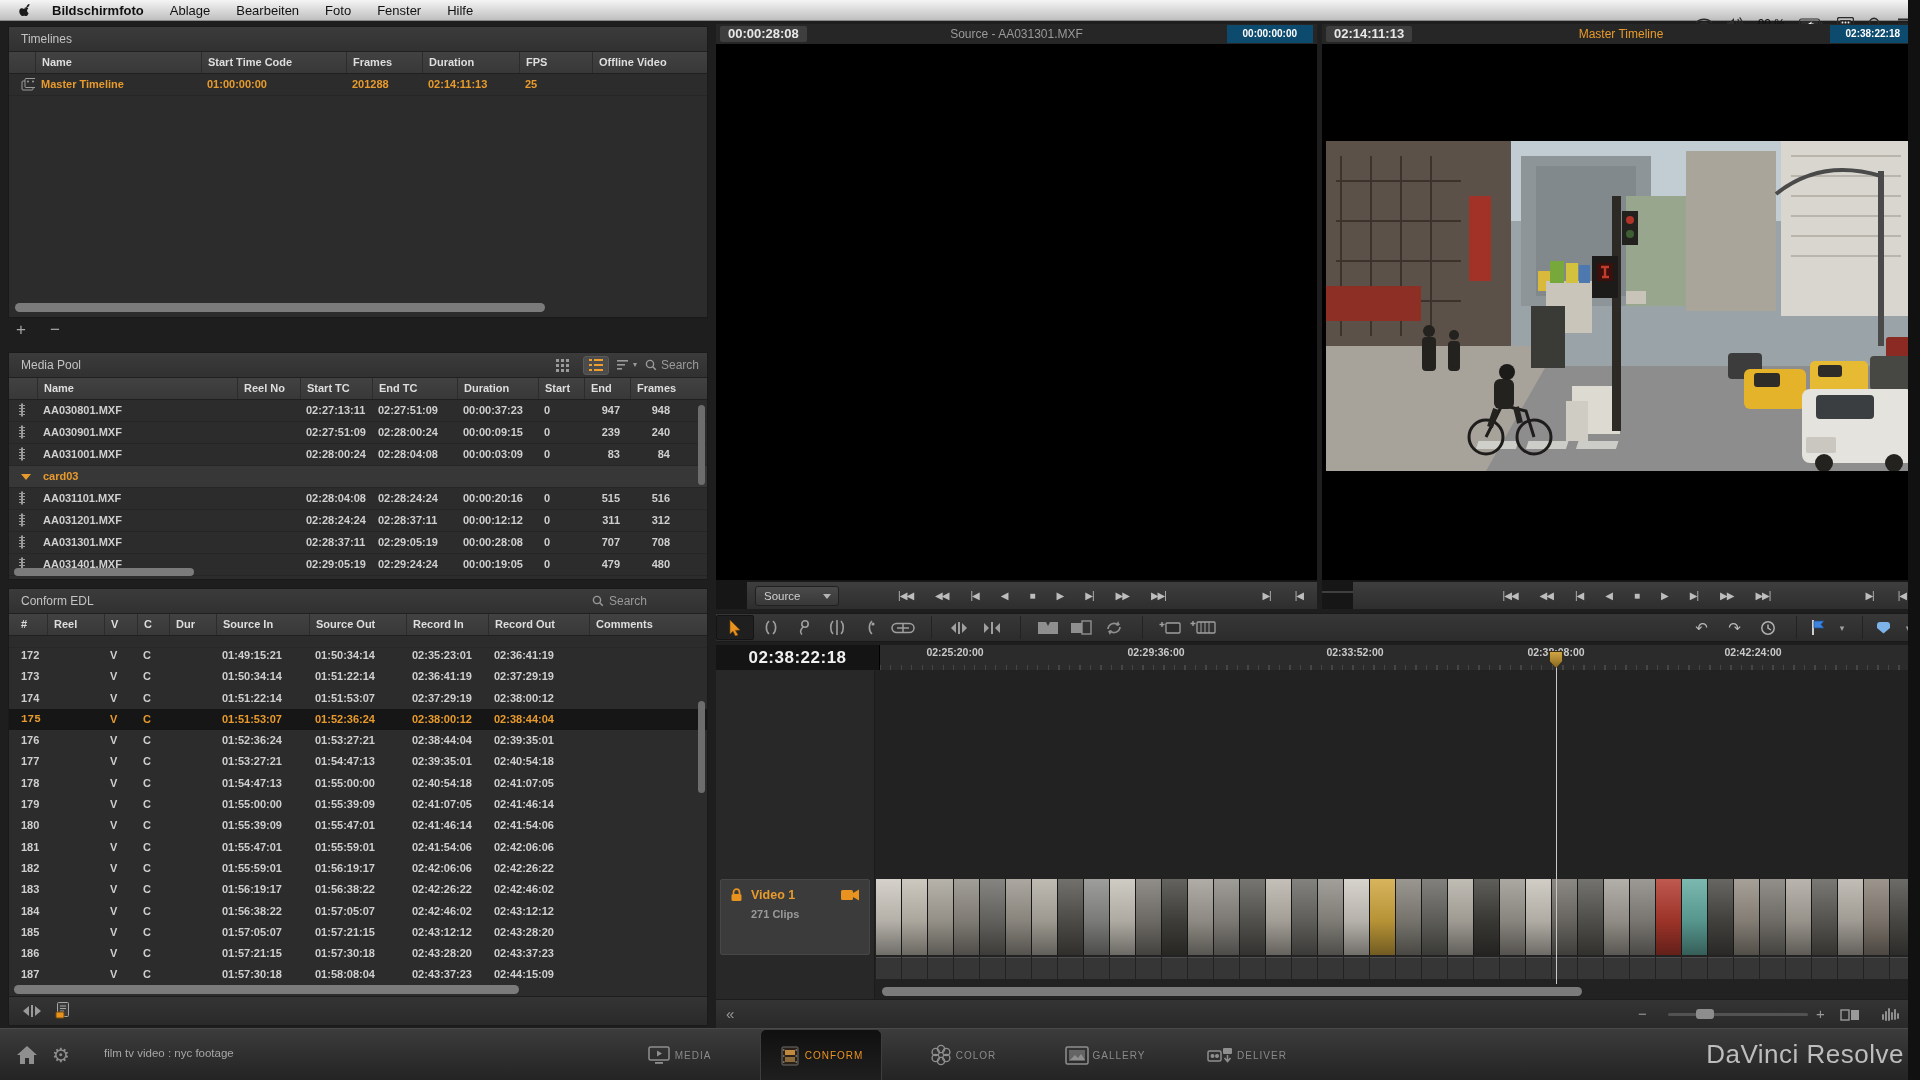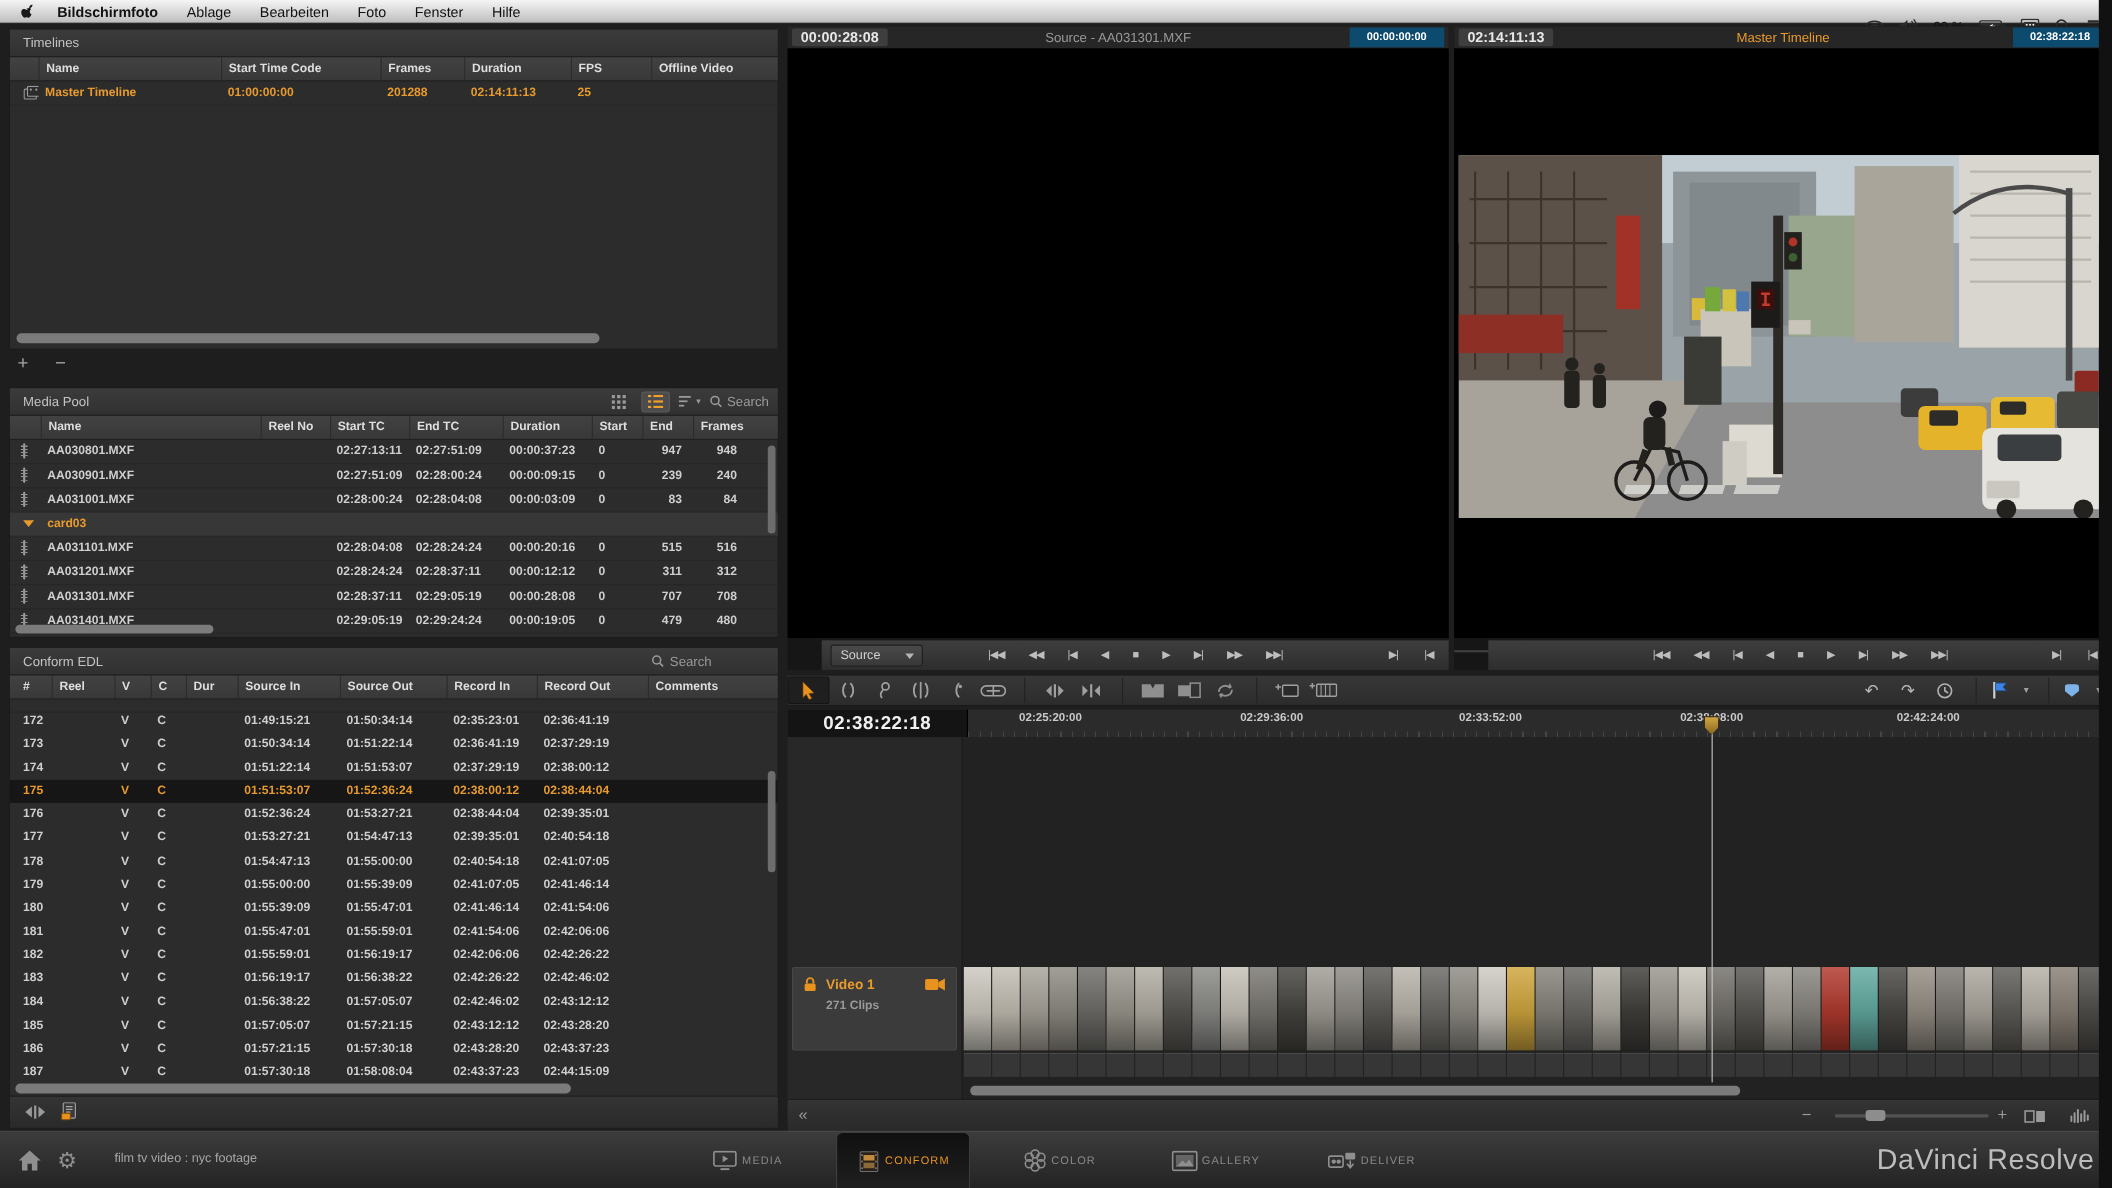--- a/index.html
+++ b/index.html
@@ -448,21 +448,21 @@
           <span>C</span>
           <span></span>
           <span>01:51:22:14</span>
           <span>01:51:53:07</span>
           <span>02:37:29:19</span>
           <span>02:38:00:12</span>
           <span></span>
         </div>
 
         <div class="trow sel">
-          <span style="padding-left:12px;">175</span>
+          <span style="padding-left:12px;font-family:Liberation Mono, monospace;">175</span>
           <span></span>
           <span>V</span>
           <span>C</span>
           <span></span>
           <span>01:51:53:07</span>
           <span>01:52:36:24</span>
           <span>02:38:00:12</span>
           <span>02:38:44:04</span>
           <span></span>
         </div>

